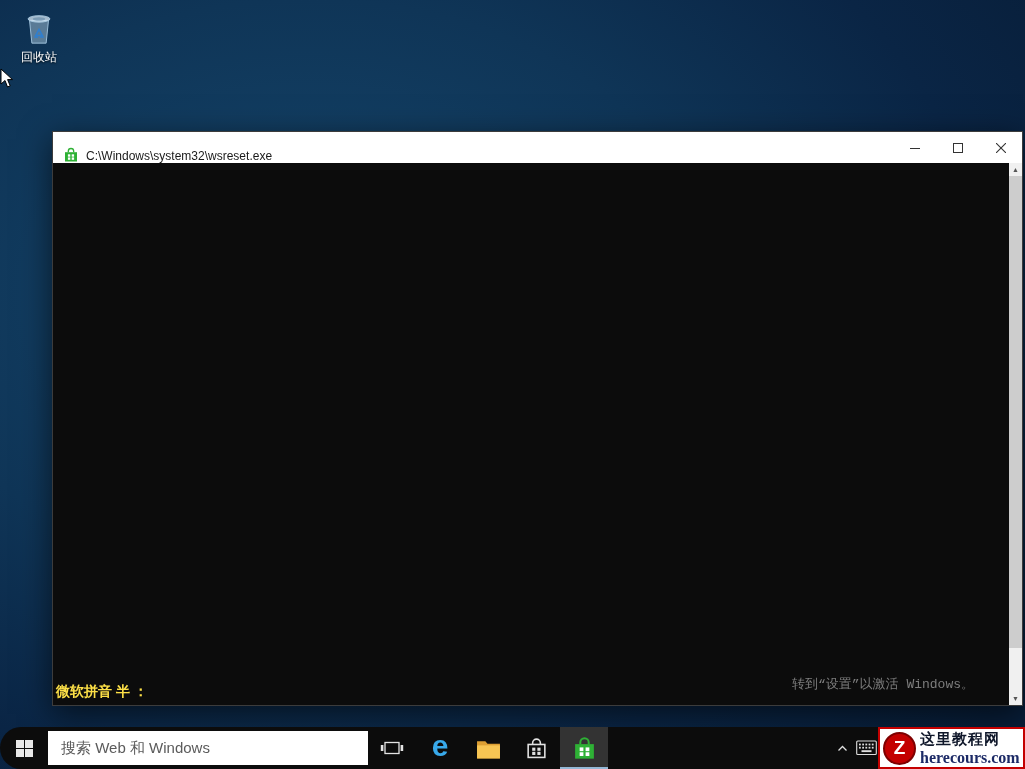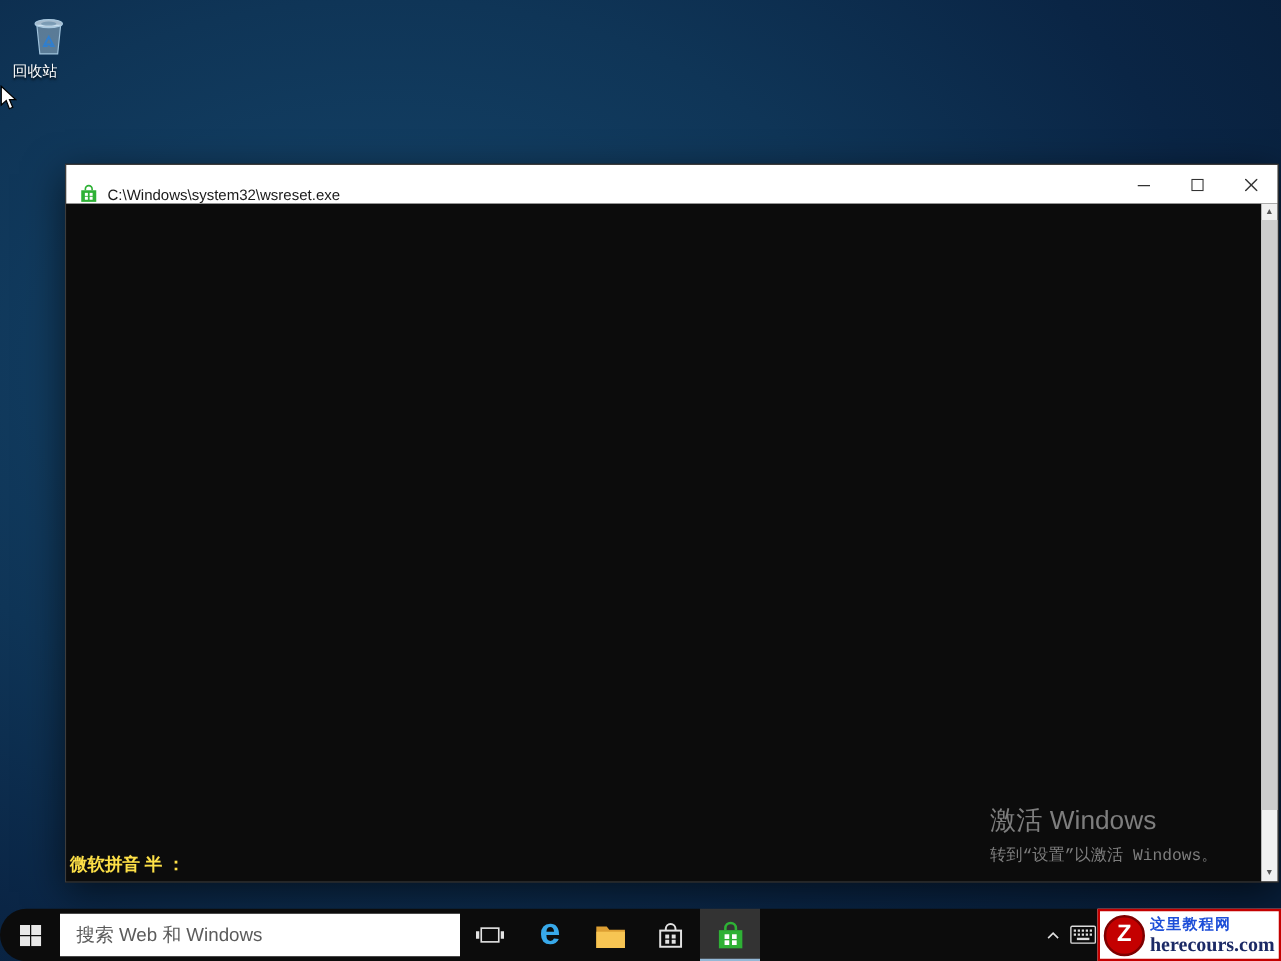--- a/index.html
+++ b/index.html
@@ -4,21 +4,21 @@
 <style>
   * { box-sizing: border-box; margin: 0; padding: 0; }
   html, body { width: 1025px; height: 769px; background: #000; }
   .screen {
     position: relative; width: 1025px; height: 769px; overflow: hidden;
     font-family: "Liberation Sans", sans-serif;
     background: radial-gradient(900px 650px at 30% 38%, #15466c 0%, #0f3557 45%, #0a2545 75%, #081e39 100%);
   }
 
   
-  .desktop-icon { position: absolute; left: 10px; top: 6px; width: 58px; text-align: left; cursor: pointer; }
+  .desktop-icon { position: absolute; left: 10px; top: 6px; width: 58px; text-align: center; cursor: pointer; }
   .desktop-icon svg { width: 38px; height: 42px; display: block; margin: 0 auto; }
   .desktop-icon-label { margin-top: 1px; font-size: 12px; color: #fff; text-shadow: 0 1px 2px rgba(0,0,0,.9); }
 
   
   .cursor { position: absolute; left: 0px; top: 68px; width: 14px; height: 21px; }
 
   
   .window {
     position: absolute; left: 52px; top: 131px; width: 971px; height: 575px;
     background: #0c0c0c; border: 1px solid #3c3c3c;
@@ -53,21 +53,21 @@
   .edge-e { font-size: 30px; font-weight: bold; color: #38a9ea; line-height: 1; margin-top: -4px; }
   .tray { margin-left: auto; display: flex; align-items: center; }
   .tray-btn { width: 24px; height: 42px; display: flex; align-items: center; justify-content: center; cursor: pointer; }
 
   .watermark { width: 147px; height: 42px; background: #fff; border: 2px solid #c40000;
                display: flex; align-items: center; padding: 0 3px; flex: 0 0 auto; }
   .wm-logo { width: 33px; height: 33px; border-radius: 50%; background: #c40000; color: #fff;
              font-weight: bold; display: flex; align-items: center; justify-content: center;
              font-size: 19px; border: 2px solid #7e0000; flex: 0 0 auto; }
   .wm-text { margin-left: 4px; overflow: hidden; }
-  .wm-title { color: #1d4ed8; font-size: 12px; font-weight: bold; letter-spacing: 1px; white-space: nowrap; }
+  .wm-title { color: #0f172a; font-size: 15px; font-weight: bold; letter-spacing: 1px; white-space: nowrap; }
   .wm-sub { color: #1c2a66; font-size: 16px; font-weight: bold; font-family: "Liberation Serif", serif; white-space: nowrap; }
 </style>
 </head>
 <body>
 
 <div class="screen">
 
   <div class="desktop-icon">
     <svg viewBox="0 0 40 44">
       <path d="M10 15 h20 l-2.5 24 h-15 z" fill="rgba(185,212,233,0.45)" stroke="#9fc2dc" stroke-width="1"></path>
@@ -109,21 +109,20 @@
           <svg width="10" height="10" viewBox="0 0 10 10">
             <line x1="0" y1="0" x2="10" y2="10" stroke="#333" stroke-width="1.1"></line>
             <line x1="10" y1="0" x2="0" y2="10" stroke="#333" stroke-width="1.1"></line>
           </svg>
         </div>
       </div>
     </div>
 
     <div class="console">
       <div class="activate">
-        <div class="act-1">激活 Windows</div>
         <div class="act-2">转到“设置”以激活 Windows。</div>
       </div>
       <div class="ime">微软拼音 半 ：</div>
 
       <div class="scrollbar">
         <div class="sb-arrow sb-up">▲</div>
         <div class="sb-thumb"></div>
         <div class="sb-arrow sb-down">▼</div>
       </div>
     </div>

